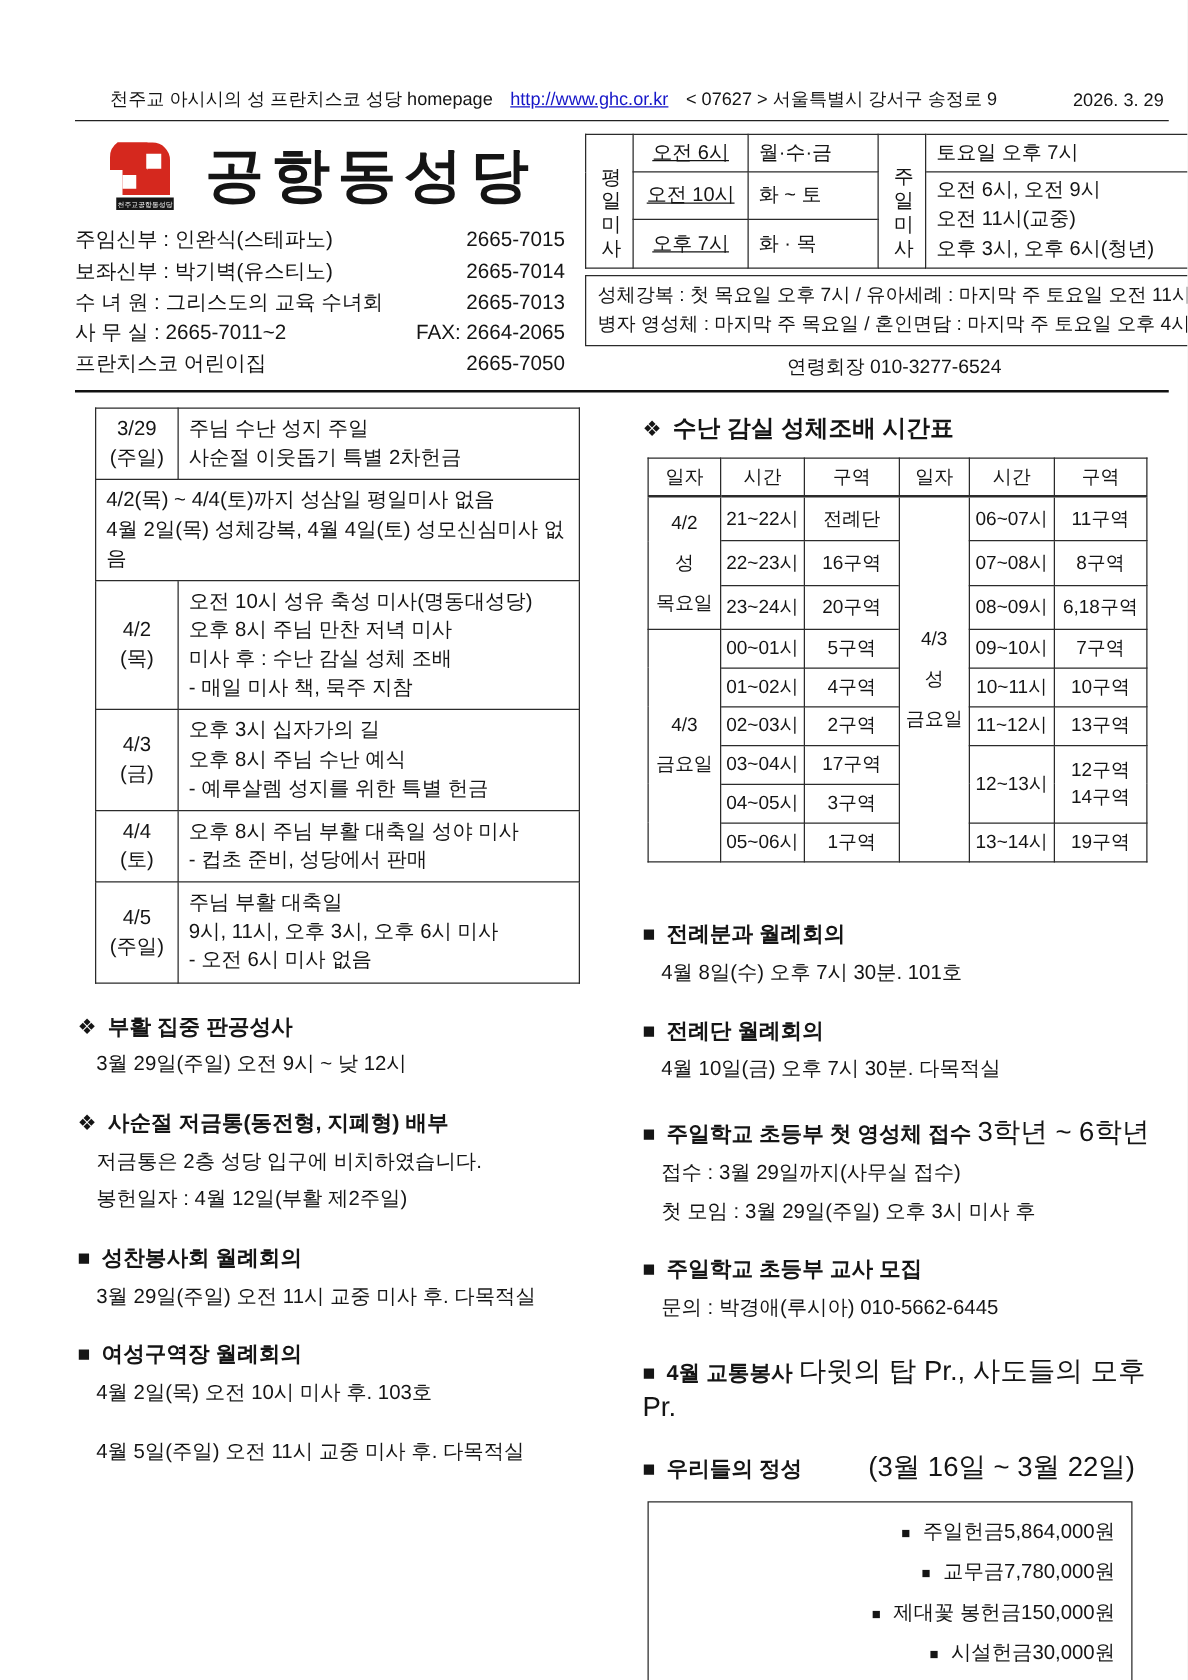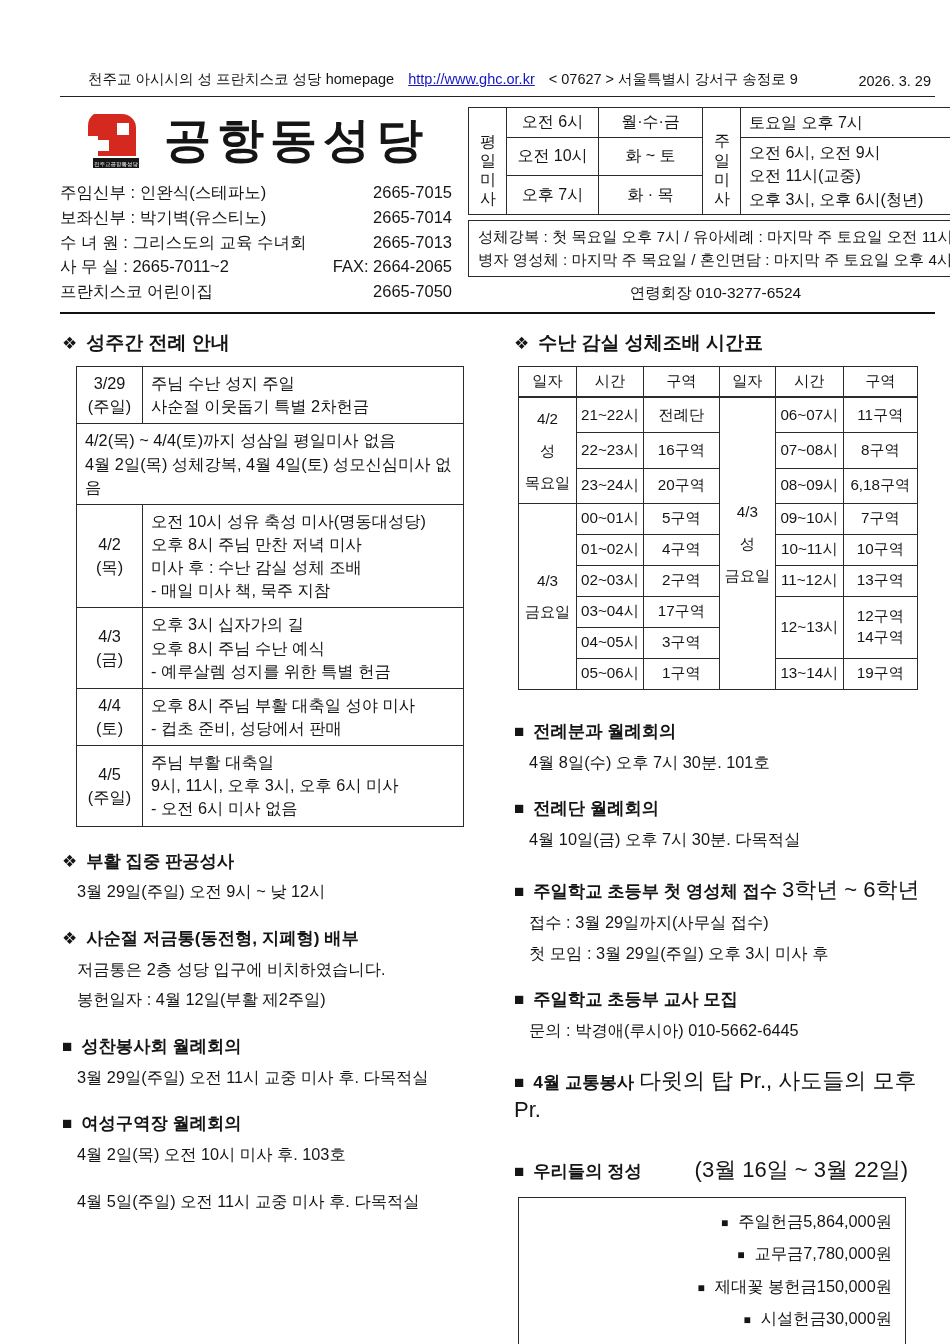--- a/index.html
+++ b/index.html
@@ -18,22 +18,22 @@
   .header { display:flex; gap:16px; padding:10px 0 8px 0; border-bottom:2.4px solid #111; }
   .header-left { width:392px; flex:0 0 392px;text-align:center; }
   .brand { display:flex; align-items:center; gap:16px; margin:2px 0 8px 24px; }
   .brand-title { font-size:47px; font-weight:900; letter-spacing:6px; white-space:nowrap; }
   .contact-row { display:flex; justify-content:space-between; font-size:16.5px; line-height:1.5;gap:26px; }
   .header-right { flex:1; display:flex; flex-direction:column; }
   table.mass { border-collapse:collapse; width:100%; }
   table.mass td { border:1.5px solid #2b2b2b; font-size:16px; padding:3px 8px; }
   td.vlabel { width:26px; text-align:center; padding:2px 3px; font-size:14px;
     writing-mode:vertical-lr; text-orientation:upright; letter-spacing:3px; }
-  td.mt { width:92px; text-align:center; white-space:nowrap; }
-  td.md { width:104px; text-align:center; white-space:nowrap; }
+  td.mt { width:92px; text-align:center; white-space:nowrap;text-decoration:underline; }
+  td.md { width:104px; white-space:nowrap; }
   td.sun { line-height:1.45; }
   .notes-box { border:1.6px solid #2b2b2b; margin-top:5px; font-size:15.3px;
     padding:4px 9px; line-height:1.55; white-space:nowrap; }
   .funeral { text-align:center; font-size:15.5px; padding:6px 0 0 0; }
   
   .main { display:flex; gap:34px; padding-top:12px; }
   .col-left { width:418px; flex:0 0 418px; }
   .col-right { flex:1; }
   .h1 { font-size:19px; font-weight:bold; margin:4px 0 10px 2px; }
   .mk { margin-right:9px; font-size:17px; }
@@ -142,23 +142,20 @@
         <div>성체강복 : 첫 목요일 오후 7시  / 유아세례 : 마지막 주 토요일 오전 11시</div>
         <div>병자 영성체 : 마지막 주 목요일 / 혼인면담 : 마지막 주 토요일 오후 4시</div>
       </div>
       <div class="funeral">연령회장 010-3277-6524</div>
     </div>
   </div>
 
   <div class="main">
 
     <div class="col-left">
-      <div class="h1">
-        <span class="mk">❖</span><span>성주간 전례 안내</span>
-      </div>
       <table class="hw">
         <tbody>
             <tr>
           <td class="hw-date">
             <div>3/29</div>
             <div>(주일)</div>
           </td>
           <td>
             <div>주님 수난 성지 주일</div>
             <div>사순절 이웃돕기 특별 2차헌금</div>
@@ -319,41 +316,41 @@
         </tr>
         <tr>
           <td>05~06시</td>
           <td>1구역</td>
           <td>13~14시</td>
           <td>19구역</td>
         </tr>
       </tbody>
         </table>
 
-      <div class="sec" style="margin-top:30px">
+      <div class="sec" style="margin-top:46px">
         <div class="sec-h"><span class="mk">■</span><span>전례분과 월례회의</span></div>
         <div class="sec-l">4월 8일(수) 오후 7시 30분. 101호</div>
       </div>
       <div class="sec">
         <div class="sec-h"><span class="mk">■</span><span>전례단 월례회의</span></div>
         <div class="sec-l">4월 10일(금) 오후 7시 30분. 다목적실</div>
       </div>
       <div class="sec">
         <div class="sec-h"><span class="mk">■</span><span>주일학교 초등부 첫 영성체 접수</span> <span class="sec-extra">3학년 ~ 6학년</span></div>
         <div class="sec-l">접수 : 3월 29일까지(사무실 접수)</div>
         <div class="sec-l">첫 모임 : 3월 29일(주일) 오후 3시 미사 후</div>
       </div>
       <div class="sec">
         <div class="sec-h"><span class="mk">■</span><span>주일학교 초등부 교사 모집</span></div>
         <div class="sec-l">문의 : 박경애(루시아) 010-5662-6445</div>
       </div>
       <div class="sec">
         <div class="sec-h"><span class="mk">■</span><span>4월 교통봉사</span> <span class="sec-extra">다윗의 탑 Pr., 사도들의 모후 Pr.</span></div>
       </div>
-      <div class="sec" style="margin-top:30px">
+      <div class="sec" style="margin-top:18px">
         <div class="sec-h"><span class="mk">■</span><span>우리들의 정성</span> <span class="sec-extra gap-lg">(3월 16일 ~ 3월 22일)</span></div>
       </div>
 
       <div class="off-box">
         <div class="off-row">
           <span class="off-lbl"><span class="mk">■</span><span>주일헌금</span></span>
           <span>5,864,000원</span>
         </div>
         <div class="off-row">
           <span class="off-lbl"><span class="mk">■</span><span>교무금</span></span>

